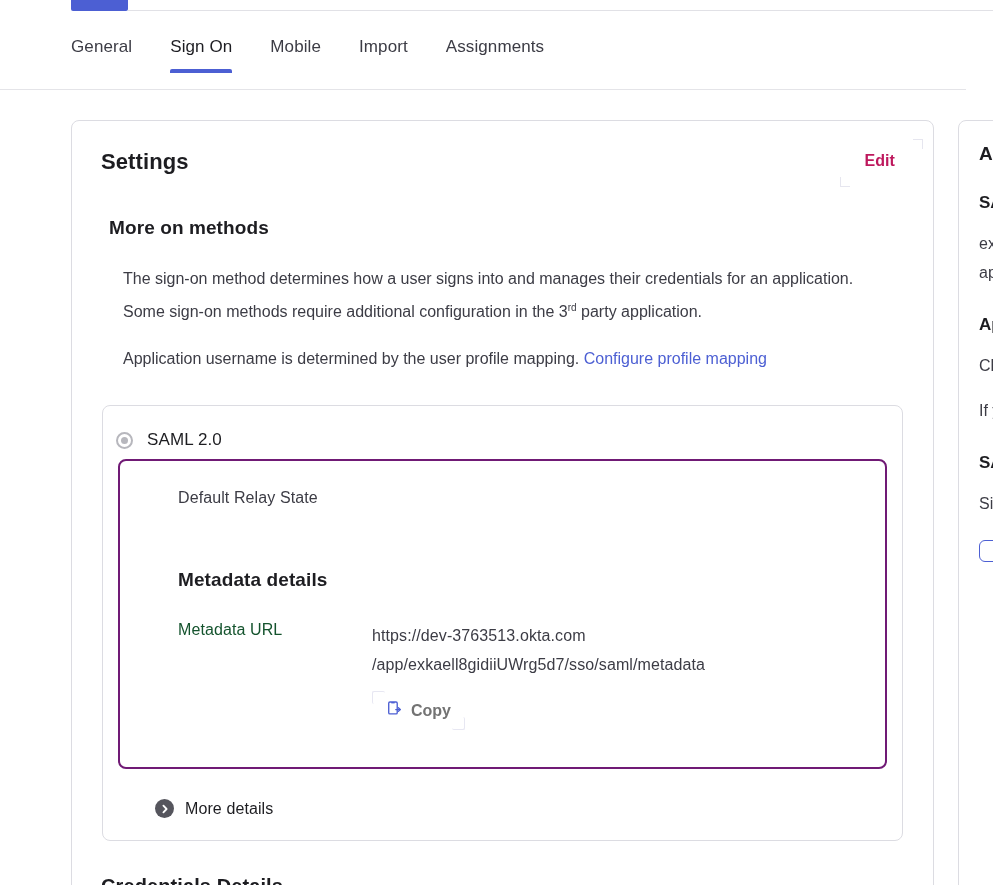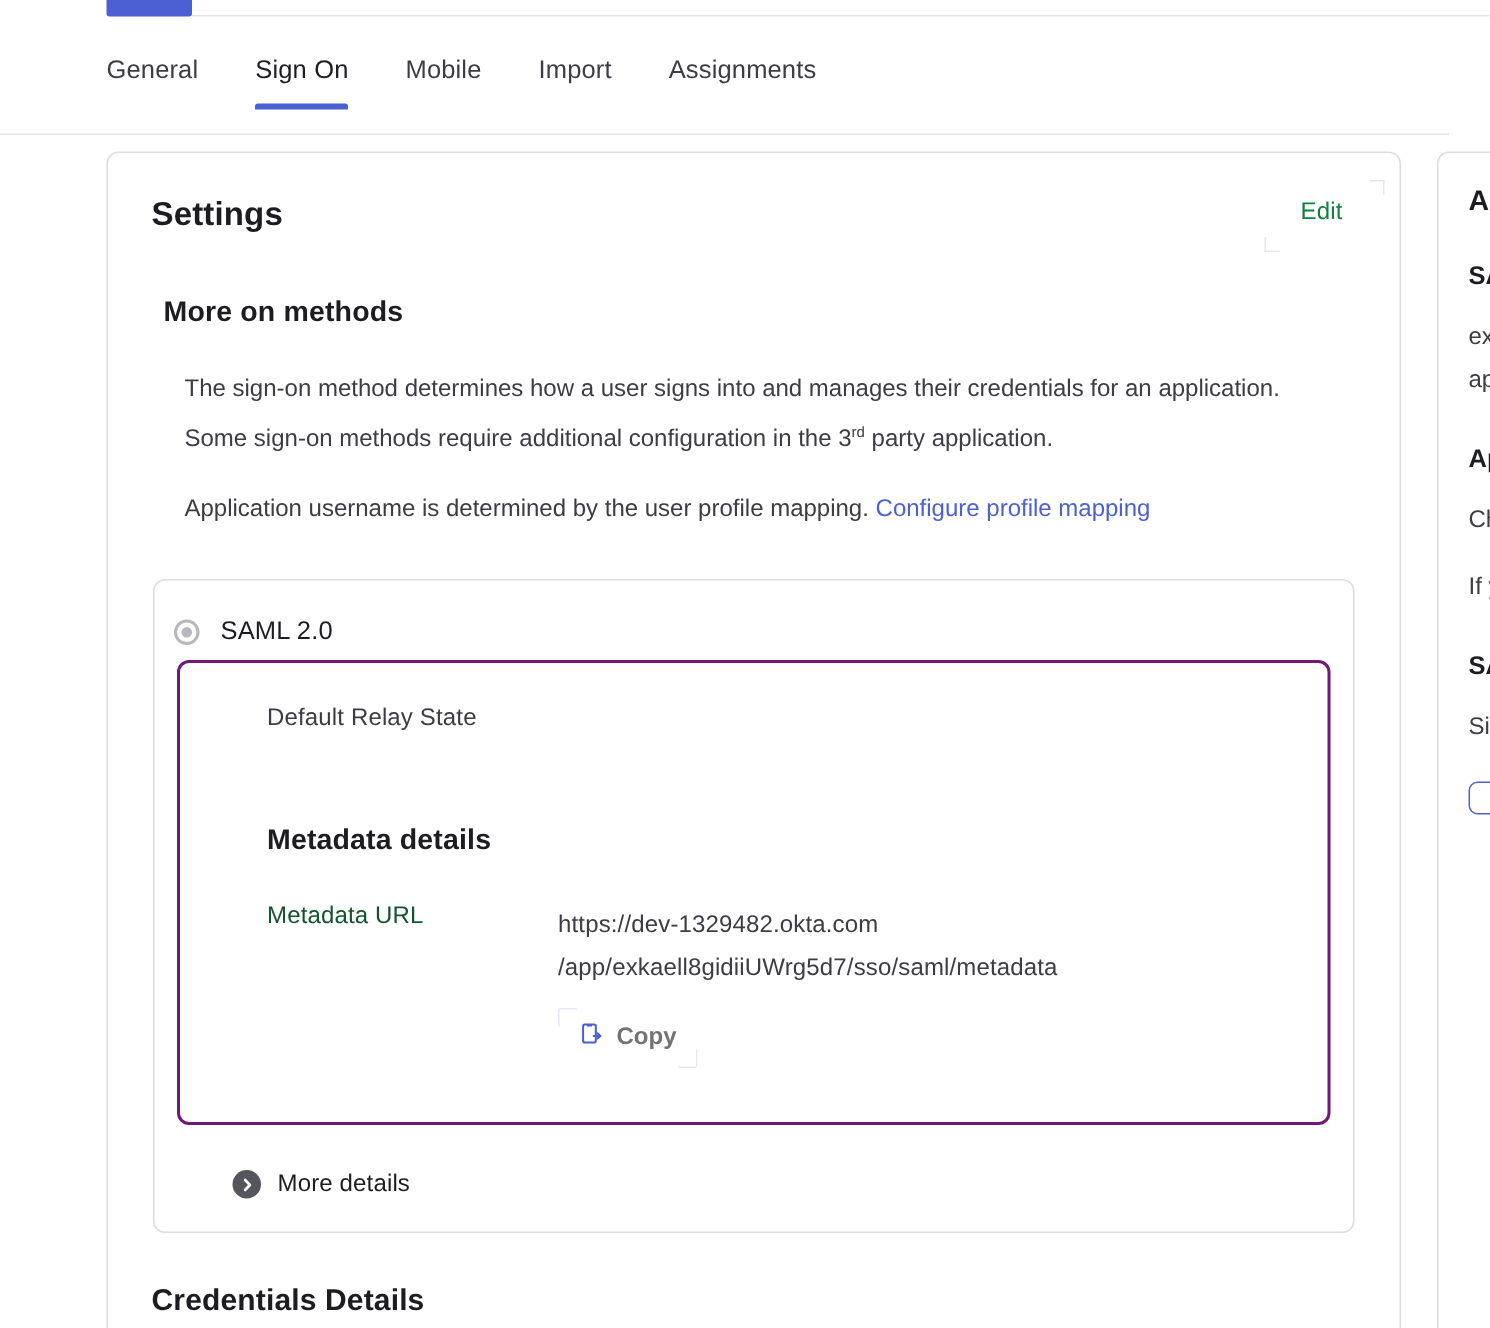--- a/index.html
+++ b/index.html
@@ -42,40 +42,40 @@
     letter-spacing: .1px;
     white-space: nowrap;
   }
   .tab.active { color: #1d1d22; }
   .tab.active::after {
     content: ""; position: absolute; left: 0; right: 0; bottom: -1px;
     height: 4px; background: #4c5fd3; border-radius: 2px 2px 0 0;
   }
 
   
-  .content { position: absolute; top: 78px; left: 0; width: 827px; bottom: 0; }
+  .content { position: absolute; top: 97px; left: 0; width: 827px; bottom: 0; }
 
   .card {
     position: absolute;
     left: 71px; top: 23px; width: 863px; min-height: 800px;
     background: #fff;
     border: 1px solid #dcdce2;
     border-radius: 8px;
   }
 
   .card-head {
     display: flex; align-items: flex-start; justify-content: space-between;
     padding: 28px 32px 0 29px;
   }
   .card-title {
     font-size: 22px; font-weight: 700; color: #1d1d21; letter-spacing: .1px;
   }
   .edit-link {
     position: relative;
-    font-size: 16px; color: #15803d; font-weight: 400; cursor: pointer;
+    font-size: 16px; color: #be185d; font-weight: 700; cursor: pointer;
     padding: 3px 6px; letter-spacing: .1px; margin-left: 32px;
   }
   .edit-link::before,
   .edit-link::after {
     content: ""; position: absolute; width: 9px; height: 9px;
     border: 1px solid #e6e6ef; pointer-events: none;
   }
   .edit-link::before { top: -10px; right: -22px; border-left: none; border-bottom: none; }
   .edit-link::after  { bottom: -14px; left: -18px; border-right: none; border-top: none; }
 
@@ -232,21 +232,21 @@
 
       <div class="detail-box">
 
         <div class="field-label-solo">Default Relay State</div>
 
         <div class="sub-title">Metadata details</div>
 
         <div class="kv">
           <div class="kv-key">Metadata URL</div>
           <div>
-            <div class="kv-val">https://dev-1329482.okta.com</div>
+            <div class="kv-val">https://dev-3763513.okta.com</div>
             <div class="kv-val">/app/exkaell8gidiiUWrg5d7/sso/saml/metadata</div>
 
             <div class="copy-wrap">
               <button class="copy-btn">
                 <span>
                   <svg width="17" height="17" viewBox="0 0 20 20" fill="none" stroke="#4c5fd3" stroke-width="1.6" stroke-linecap="round" stroke-linejoin="round">
                     <rect x="3.2" y="2.4" width="10" height="14" rx="1.4"></rect>
                     <path d="M6.2 2.4 h4 v1.6 h-4 z" fill="#4c5fd3" stroke="none"></path>
                     <path d="M11.5 11.3 h5.2"></path>
                     <path d="M14.6 9.2 l2.1 2.1 l-2.1 2.1"></path>

